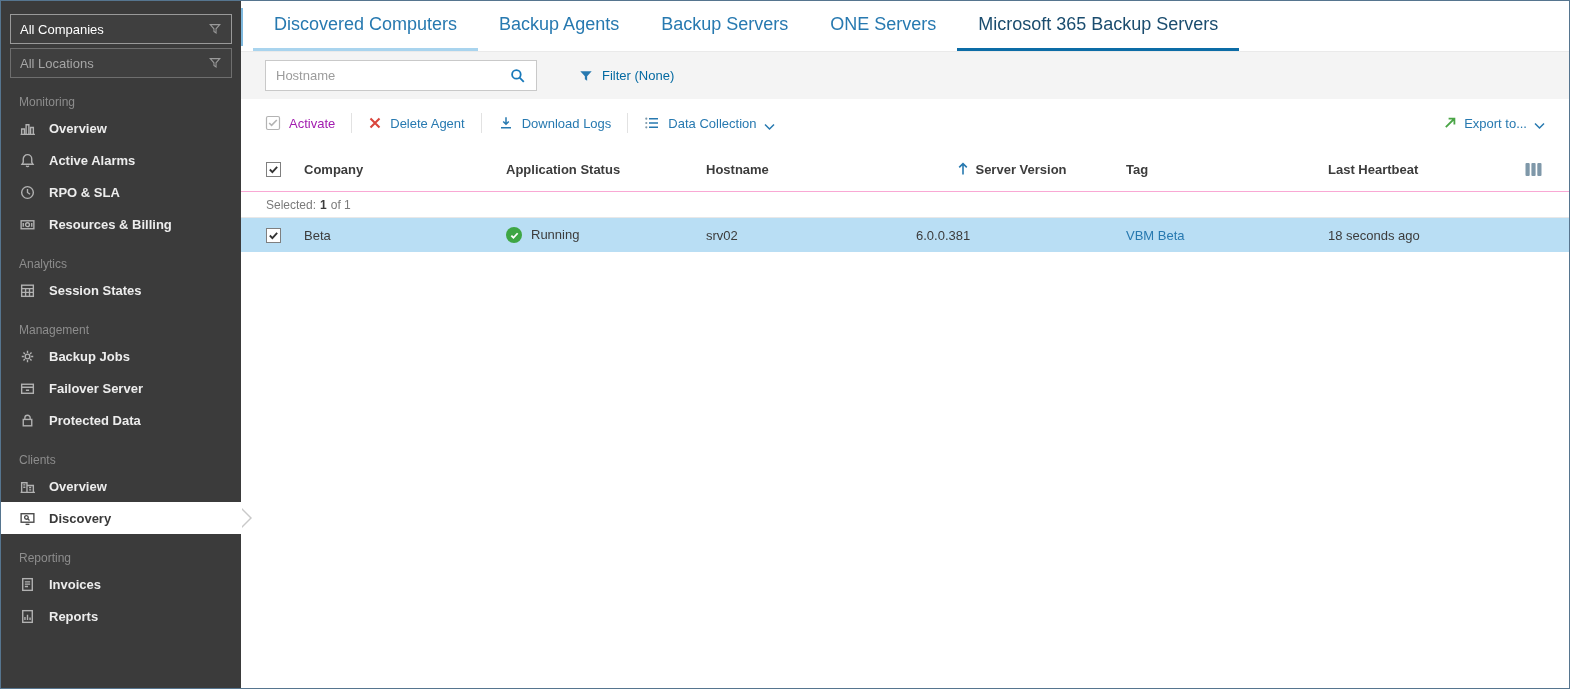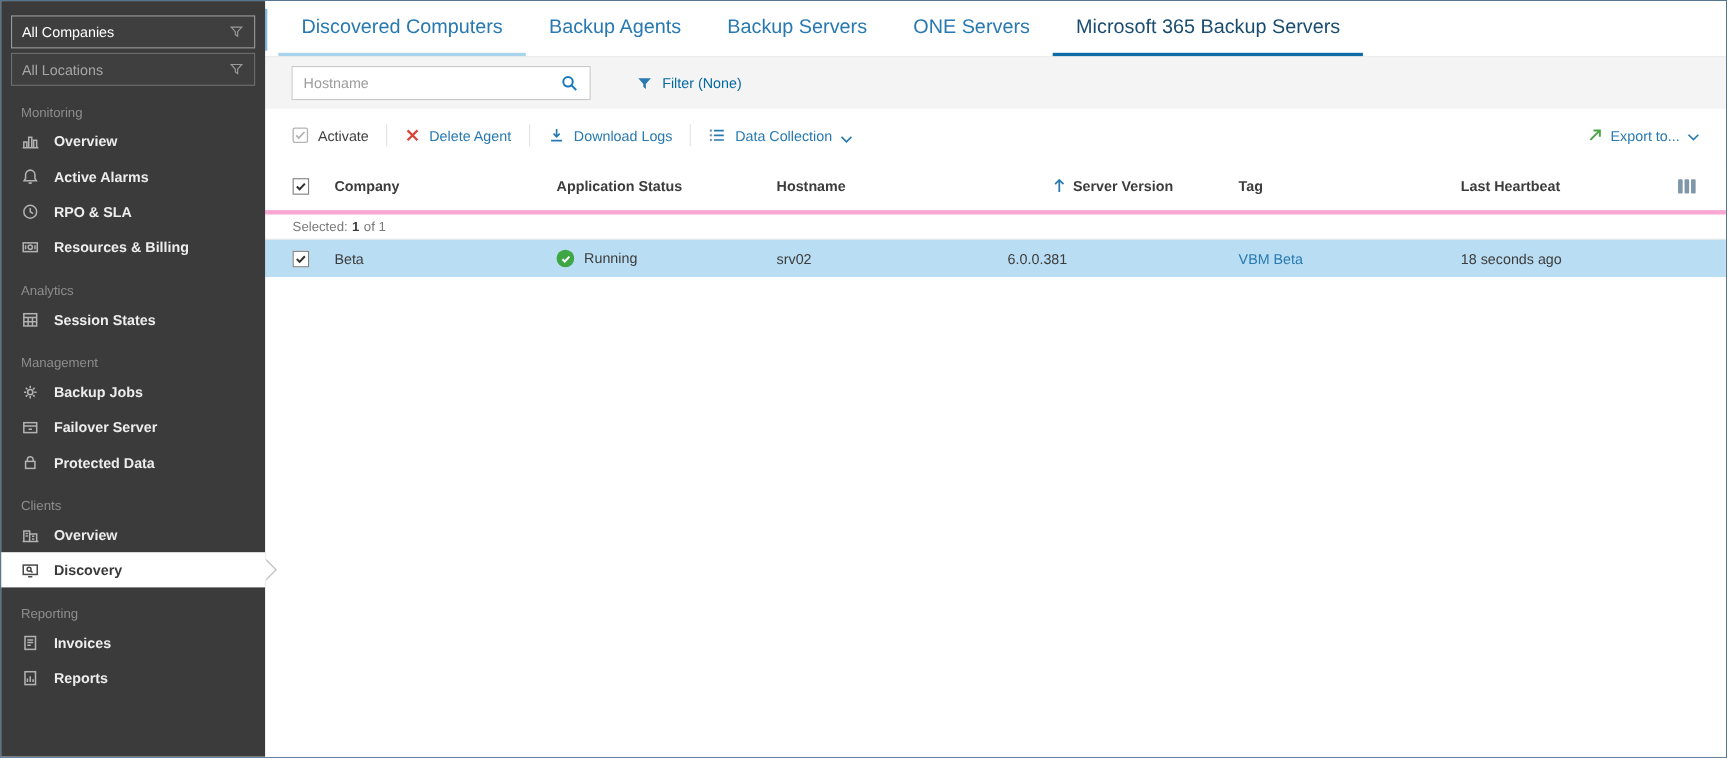--- a/index.html
+++ b/index.html
@@ -34,35 +34,35 @@
   .search-box { width: 272px; height: 31px; background: #fff; border: 1px solid #c9c9c9; display: flex; align-items: center; }
   .search-box input { flex: 1; min-width: 0; border: none; outline: none; background: transparent; padding: 0 10px; font-size: 13px; color: #333; font-family: inherit; }
   .search-box input::placeholder { color: #9c9c9c; }
   .search-btn { width: 36px; height: 100%; display: flex; align-items: center; justify-content: center; cursor: pointer; }
   .icon-16 { width: 16px; height: 16px; }
   .icon-14 { width: 14px; height: 14px; }
   .filter-ctl { display: flex; align-items: center; gap: 9px; color: #0369a1; font-size: 13px; cursor: pointer; }
 
   .toolbar { height: 48px; flex: none; display: flex; align-items: center; padding: 0 24px; background: #fff; }
   .tool { display: flex; align-items: center; gap: 8px; font-size: 13px; color: #2779b0; cursor: pointer; white-space: nowrap; }
-  .tool.disabled { color: #404040; cursor: default; }
+  .tool.disabled { color: #a21caf; cursor: default; }
   .sep { width: 1px; height: 20px; background: #e2e2e2; margin: 0 16px; flex: none; }
   .toolbar-right { margin-left: auto; display: flex; align-items: flex-start; gap: 7px; }
   .chev { width: 11px; height: 8px; color: #2779b0; }
 
   .grid { display: grid; grid-template-columns: 38px 202px 200px 210px 210px 202px 1fr 44px; align-items: center; padding-left: 25px; }
   .thead { height: 44px; flex: none; font-weight: bold; font-size: 13px; color: #3c3c3c; }
   .sort-col { display: flex; align-items: center; gap: 5px; justify-content: center; }
   .sort-arrow { width: 14px; height: 14px; margin-left: -19px; color: #2779b0; flex: none; }
   .cols-icon { width: 17px; height: 15px; color: #7f98a9; cursor: pointer; }
 
   .cb { width: 15px; height: 15px; background: #fff; border: 1px solid #7f7f7f; display: flex; align-items: center; justify-content: center; cursor: pointer; }
   .cb svg { width: 11px; height: 11px; }
 
-  .summary { height: 27px; flex: none; border-top: 4px solid #f9a8d4; border-bottom: 1px solid #e8e8e8; display: flex; align-items: center; padding-left: 25px; font-size: 12px; color: #7a7a7a; gap: 4px; background: #fff; }
+  .summary { height: 27px; flex: none; border-top: 1px solid #f9a8d4; border-bottom: 1px solid #e8e8e8; display: flex; align-items: center; padding-left: 25px; font-size: 12px; color: #7a7a7a; gap: 4px; background: #fff; }
   .summary .emph { color: #3c3c3c; font-weight: bold; }
 
   .trow { height: 34px; flex: none; background: #b9def4; font-size: 13px; color: #3c3c3c; cursor: pointer; }
   .status-cell { display: flex; align-items: flex-start; gap: 9px; }
   .status-ok { width: 16px; height: 16px; border-radius: 50%; background: #3ea644; display: flex; align-items: center; justify-content: center; flex: none; }
   .status-ok svg { width: 9px; height: 9px; }
   .tag-link { color: #2779b0; }
   .rest { flex: 1; background: #fff; }
 </style>
 </head>

